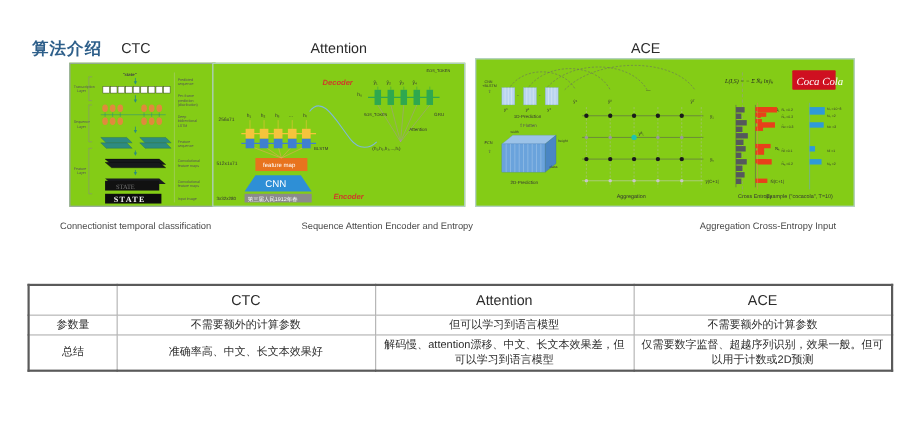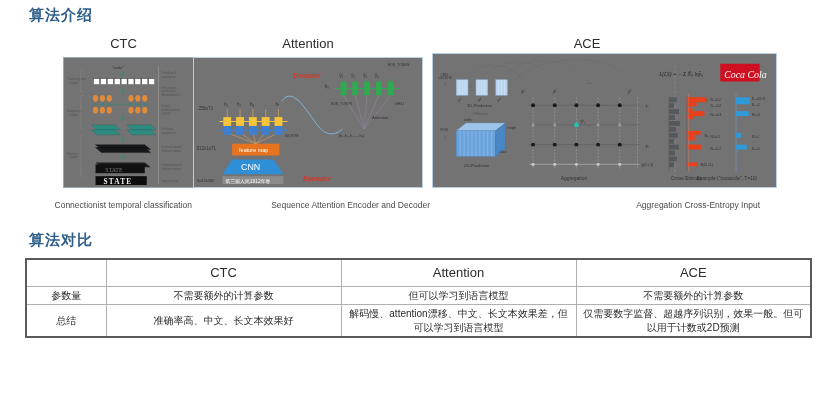--- a/index.html
+++ b/index.html
@@ -16,41 +16,42 @@
     color: #222;
   }
 
   
   .section-title {
     position: absolute;
     font-size: 15px;
     font-weight: bold;
     color: #2e5f8a;
     letter-spacing: 1px;
+    margin-top: 29px;
   }
   #title-intro { left: 29px; top: 6px; }
   #title-compare { left: 29px; top: 231px; }
 
   
   .panel-heading {
     position: absolute;
     font-size: 13px;
     color: #2b2b2b;
     text-align: center;
     font-weight: normal;
   }
   #head-ctc { left: 57px; top: 36px; width: 133px; }
   #head-attn { left: 193px; top: 36px; width: 230px; }
   #head-ace { left: 432px; top: 36px; width: 310px; }
 
   
   .panel {
     position: absolute;
     box-sizing: border-box;
-    background: #737373;
+    background: #84cc16;
     overflow: hidden;
   }
   #panel-ctc   { left: 63px;  top: 57px; width: 133px; height: 131px; border: 1px solid #9aa6b2; }
   #panel-attn  { left: 193px; top: 57px; width: 230px; height: 131px; border: 1px solid #b9cfe4; }
   #panel-ace   { left: 432px; top: 53px; width: 345px; height: 135px; border: 1px solid #b9cfe4; }
 
   
   .caption {
     position: absolute;
     font-size: 8.5px;
@@ -506,21 +507,21 @@
       <text x="322" y="53">N₀ =2</text>
       <text x="322" y="63">Nc =3</text>
       <text x="322" y="85">Nl =1</text>
       <text x="322" y="97">Nₐ =2</text>
     </g>
     <text x="266" y="128" font-size="5" fill="#333">Example ("cocacola", T=10)</text>
   </svg>
 </div>
 
 <div class="caption" id="cap-ctc">Connectionist temporal classification</div>
-<div class="caption" id="cap-attn">Sequence Attention Encoder and Decoder</div>
+<div class="caption" id="cap-attn">Sequence Attention Encoder and Entropy</div>
 <div class="caption" id="cap-ace">Aggregation Cross-Entropy Input</div>
 
 <table id="compare-table">
   <colgroup>
     <col class="col-label">
       <col class="col-data">
       <col class="col-data">
       <col class="col-data">
   </colgroup>
   <tbody>

